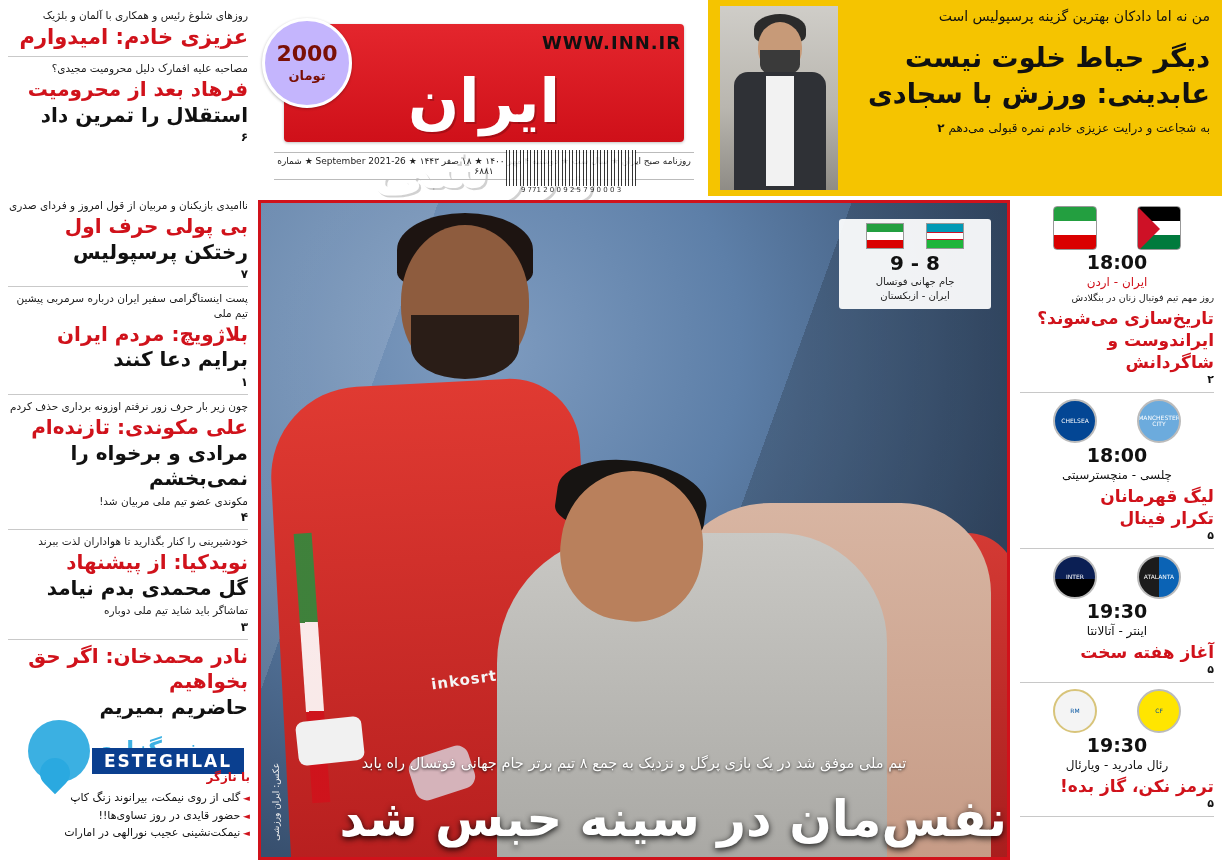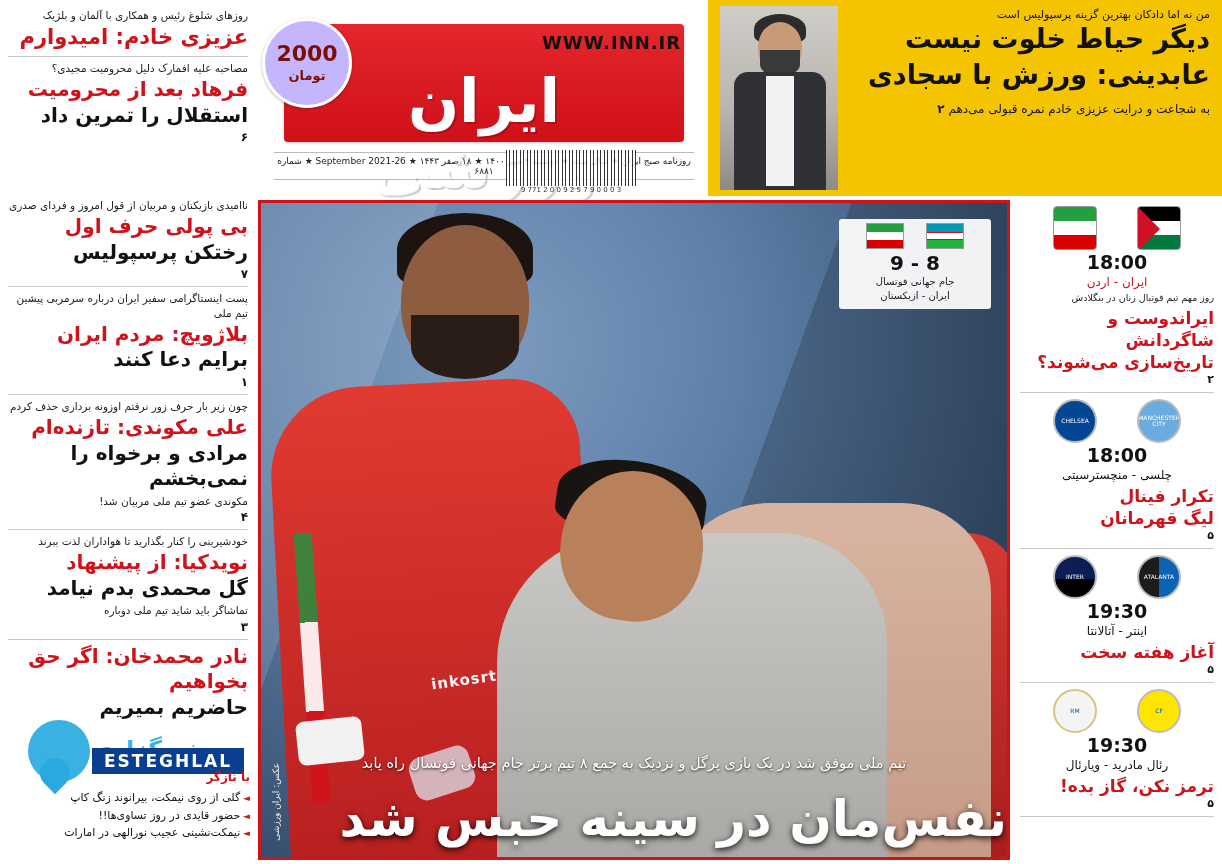--- a/index.html
+++ b/index.html
@@ -163,23 +163,23 @@
     top: 0; left: 708px;
     width: 514px;
     height: 196px;
     background: #f5c400;
     box-sizing: border-box;
     padding: 8px 12px;
     direction: rtl;
     text-align: right;
   }
   .yellow-kicker {
-    font-size: 11px;
-    color: #111;
-    margin-bottom: 0;
+    font-size: 14px;
+    color: #111;
+    margin-bottom: 16px;
   }
   .yellow-hl {
     font-size: 27px;
     font-weight: bold;
     color: #111;
     line-height: 1.35;
   }
   .yellow-sub {
     font-size: 12px;
     color: #111;
@@ -759,34 +759,34 @@
   <div class="right-col">
 
     <div class="match-row">
       <div class="crests">
         <div class="crest crest-jo"></div>
         <div class="crest crest-ir"></div>
       </div>
       <div class="match-time">18:00</div>
       <div class="match-teams red">ایران - اردن</div>
       <div class="match-kicker">روز مهم تیم فوتبال زنان در بنگلادش</div>
+      <div class="match-hl">تاریخ‌سازی می‌شوند؟</div>
       <div class="match-hl">ایراندوست و شاگردانش</div>
-      <div class="match-hl">تاریخ‌سازی می‌شوند؟</div>
       <div class="match-pg">۲</div>
     </div>
 
     <div class="match-row">
       <div class="crests">
         <div class="crest crest-mc">MANCHESTER CITY</div>
         <div class="crest crest-ch">CHELSEA</div>
       </div>
       <div class="match-time">18:00</div>
       <div class="match-teams">چلسی - منچسترسیتی</div>
+      <div class="match-hl">لیگ قهرمانان</div>
       <div class="match-hl">تکرار فینال</div>
-      <div class="match-hl">لیگ قهرمانان</div>
       <div class="match-pg">۵</div>
     </div>
 
     <div class="match-row">
       <div class="crests">
         <div class="crest crest-at">ATALANTA</div>
         <div class="crest crest-in">INTER</div>
       </div>
       <div class="match-time">19:30</div>
       <div class="match-teams">اینتر - آتالانتا</div>

